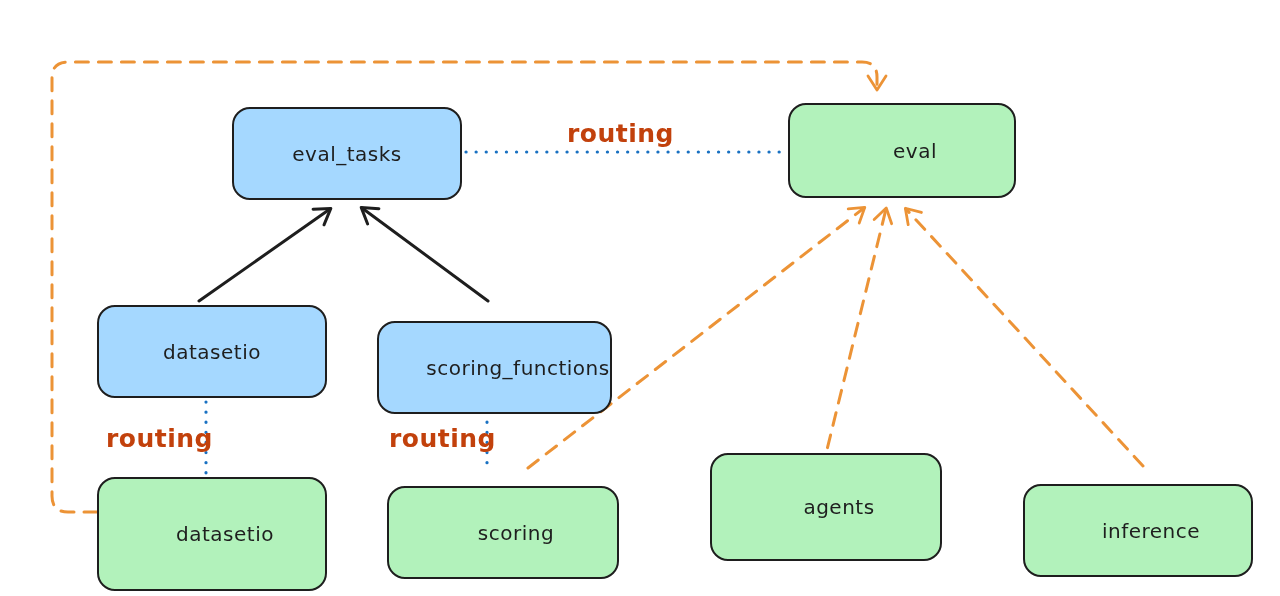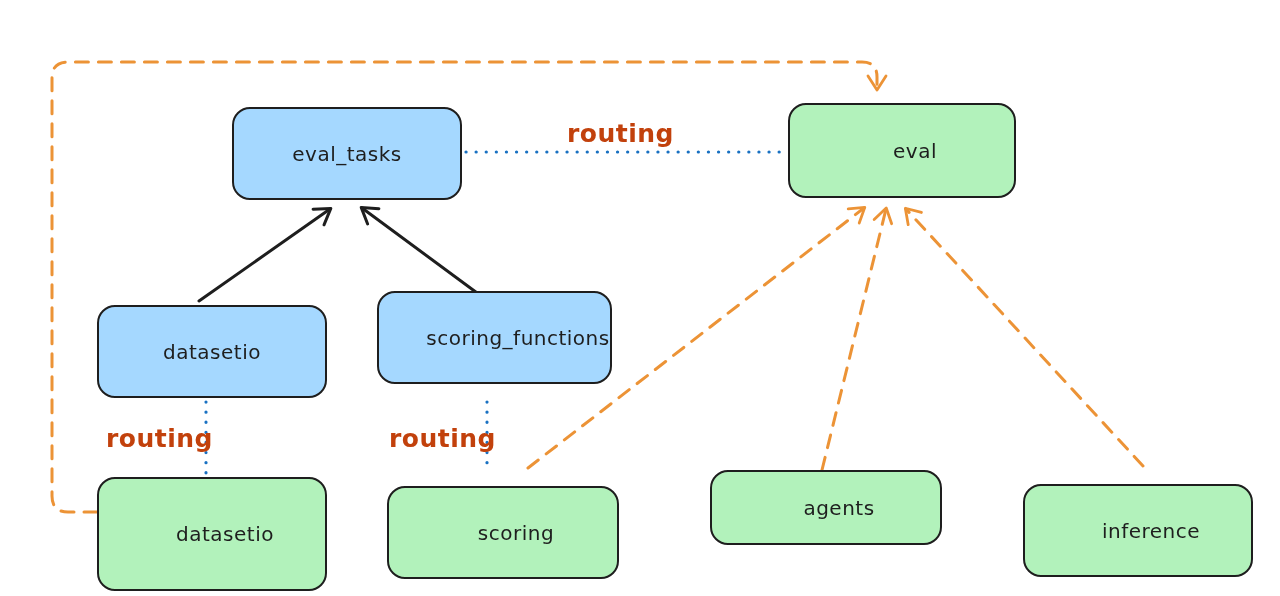--- a/index.html
+++ b/index.html
@@ -27,24 +27,24 @@
     font-size: 20px;
     letter-spacing: 0.5px;
     color: #1e1e1e;
   }
   .node.api { background: #a5d8ff; text-align: center; }
   .node.provider { background: #b2f2bb; padding-left: 26px; }
 
   #node-eval-tasks          { left: 232px;  top: 107px; width: 230px; height: 93px; }
   #node-eval                { left: 788px;  top: 103px; width: 228px; height: 95px; }
   #node-datasets            { left: 97px;   top: 305px; width: 230px; height: 93px; }
-  #node-scoring-functions   { left: 377px;  top: 291px; width: 235px; height: 93px; padding-left: 47px; }
+  #node-scoring-functions   { left: 377px;  top: 321px; width: 235px; height: 93px; padding-left: 47px; }
   #node-datasetio           { left: 97px;   top: 477px; width: 230px; height: 114px; }
   #node-scoring             { left: 387px;  top: 472px; width: 232px; height: 93px; margin-top: 14px; }
-  #node-agents              { left: 710px;  top: 470px; width: 232px; height: 75px; }
+  #node-agents              { left: 710px;  top: 453px; width: 232px; height: 108px; }
   #node-inference           { left: 1023px; top: 484px; width: 230px; height: 93px; }
 
   .edge-label {
     position: absolute;
     color: #c2410c;
     font-size: 25px;
     font-weight: 600;
     letter-spacing: 0.5px;
     text-align: center;
     width: 100px;

